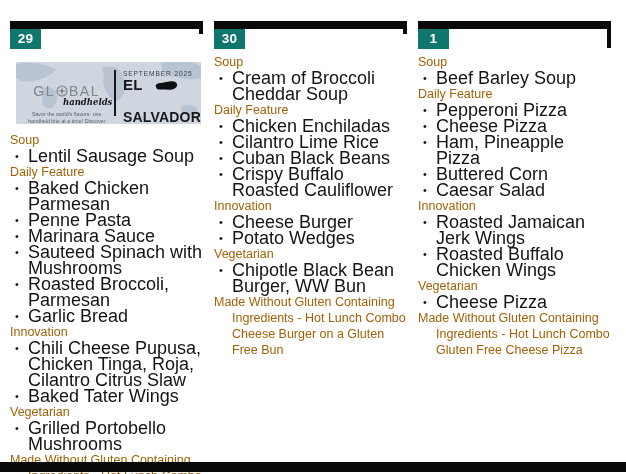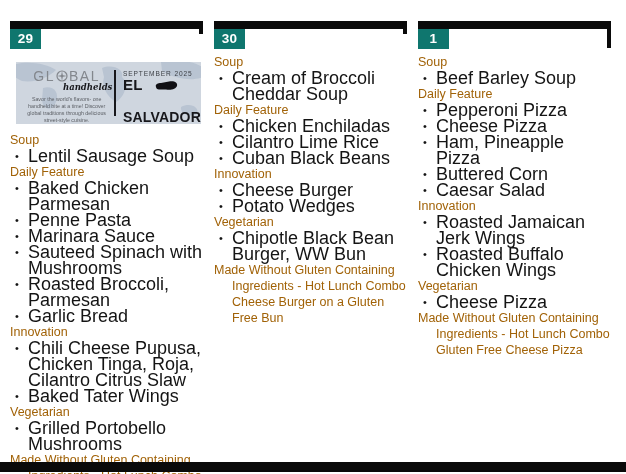--- a/index.html
+++ b/index.html
@@ -47,21 +47,21 @@
     margin:13px 0 0 6px;
     width:185px;height:62px;
     overflow:hidden;
     display:flex;
     align-items:stretch;
   }
   .banner .mapbg{position:absolute;inset:0;}
   .banner-left{
     position:relative;z-index:1;
     width:102px;
-    padding:7px 0 0 5px;
+    padding:22px 0 0 5px;
     text-align:center;
   }
   .brand{
     display:flex;align-items:center;justify-content:center;
     color:#83878d;
     font-size:14px;letter-spacing:1.5px;
     line-height:14px;
   }
   .brand .compass{margin:0 1px;}
   .brand-script{
@@ -217,20 +217,21 @@
       <div class="content">
           <div class="sec-title">Soup</div>
           <ul class="items">
             <li>Cream of Broccoli Cheddar Soup</li>
           </ul>
           <div class="sec-title">Daily Feature</div>
           <ul class="items">
             <li>Chicken Enchiladas</li>
             <li>Cilantro Lime Rice</li>
             <li>Cuban Black Beans</li>
+            <li>Crispy Buffalo Roasted Cauliflower</li>
           </ul>
           <div class="sec-title">Innovation</div>
           <ul class="items">
             <li>Cheese Burger</li>
             <li>Potato Wedges</li>
           </ul>
           <div class="sec-title">Vegetarian</div>
           <ul class="items">
             <li>Chipotle Black Bean Burger, WW Bun</li>
           </ul>

